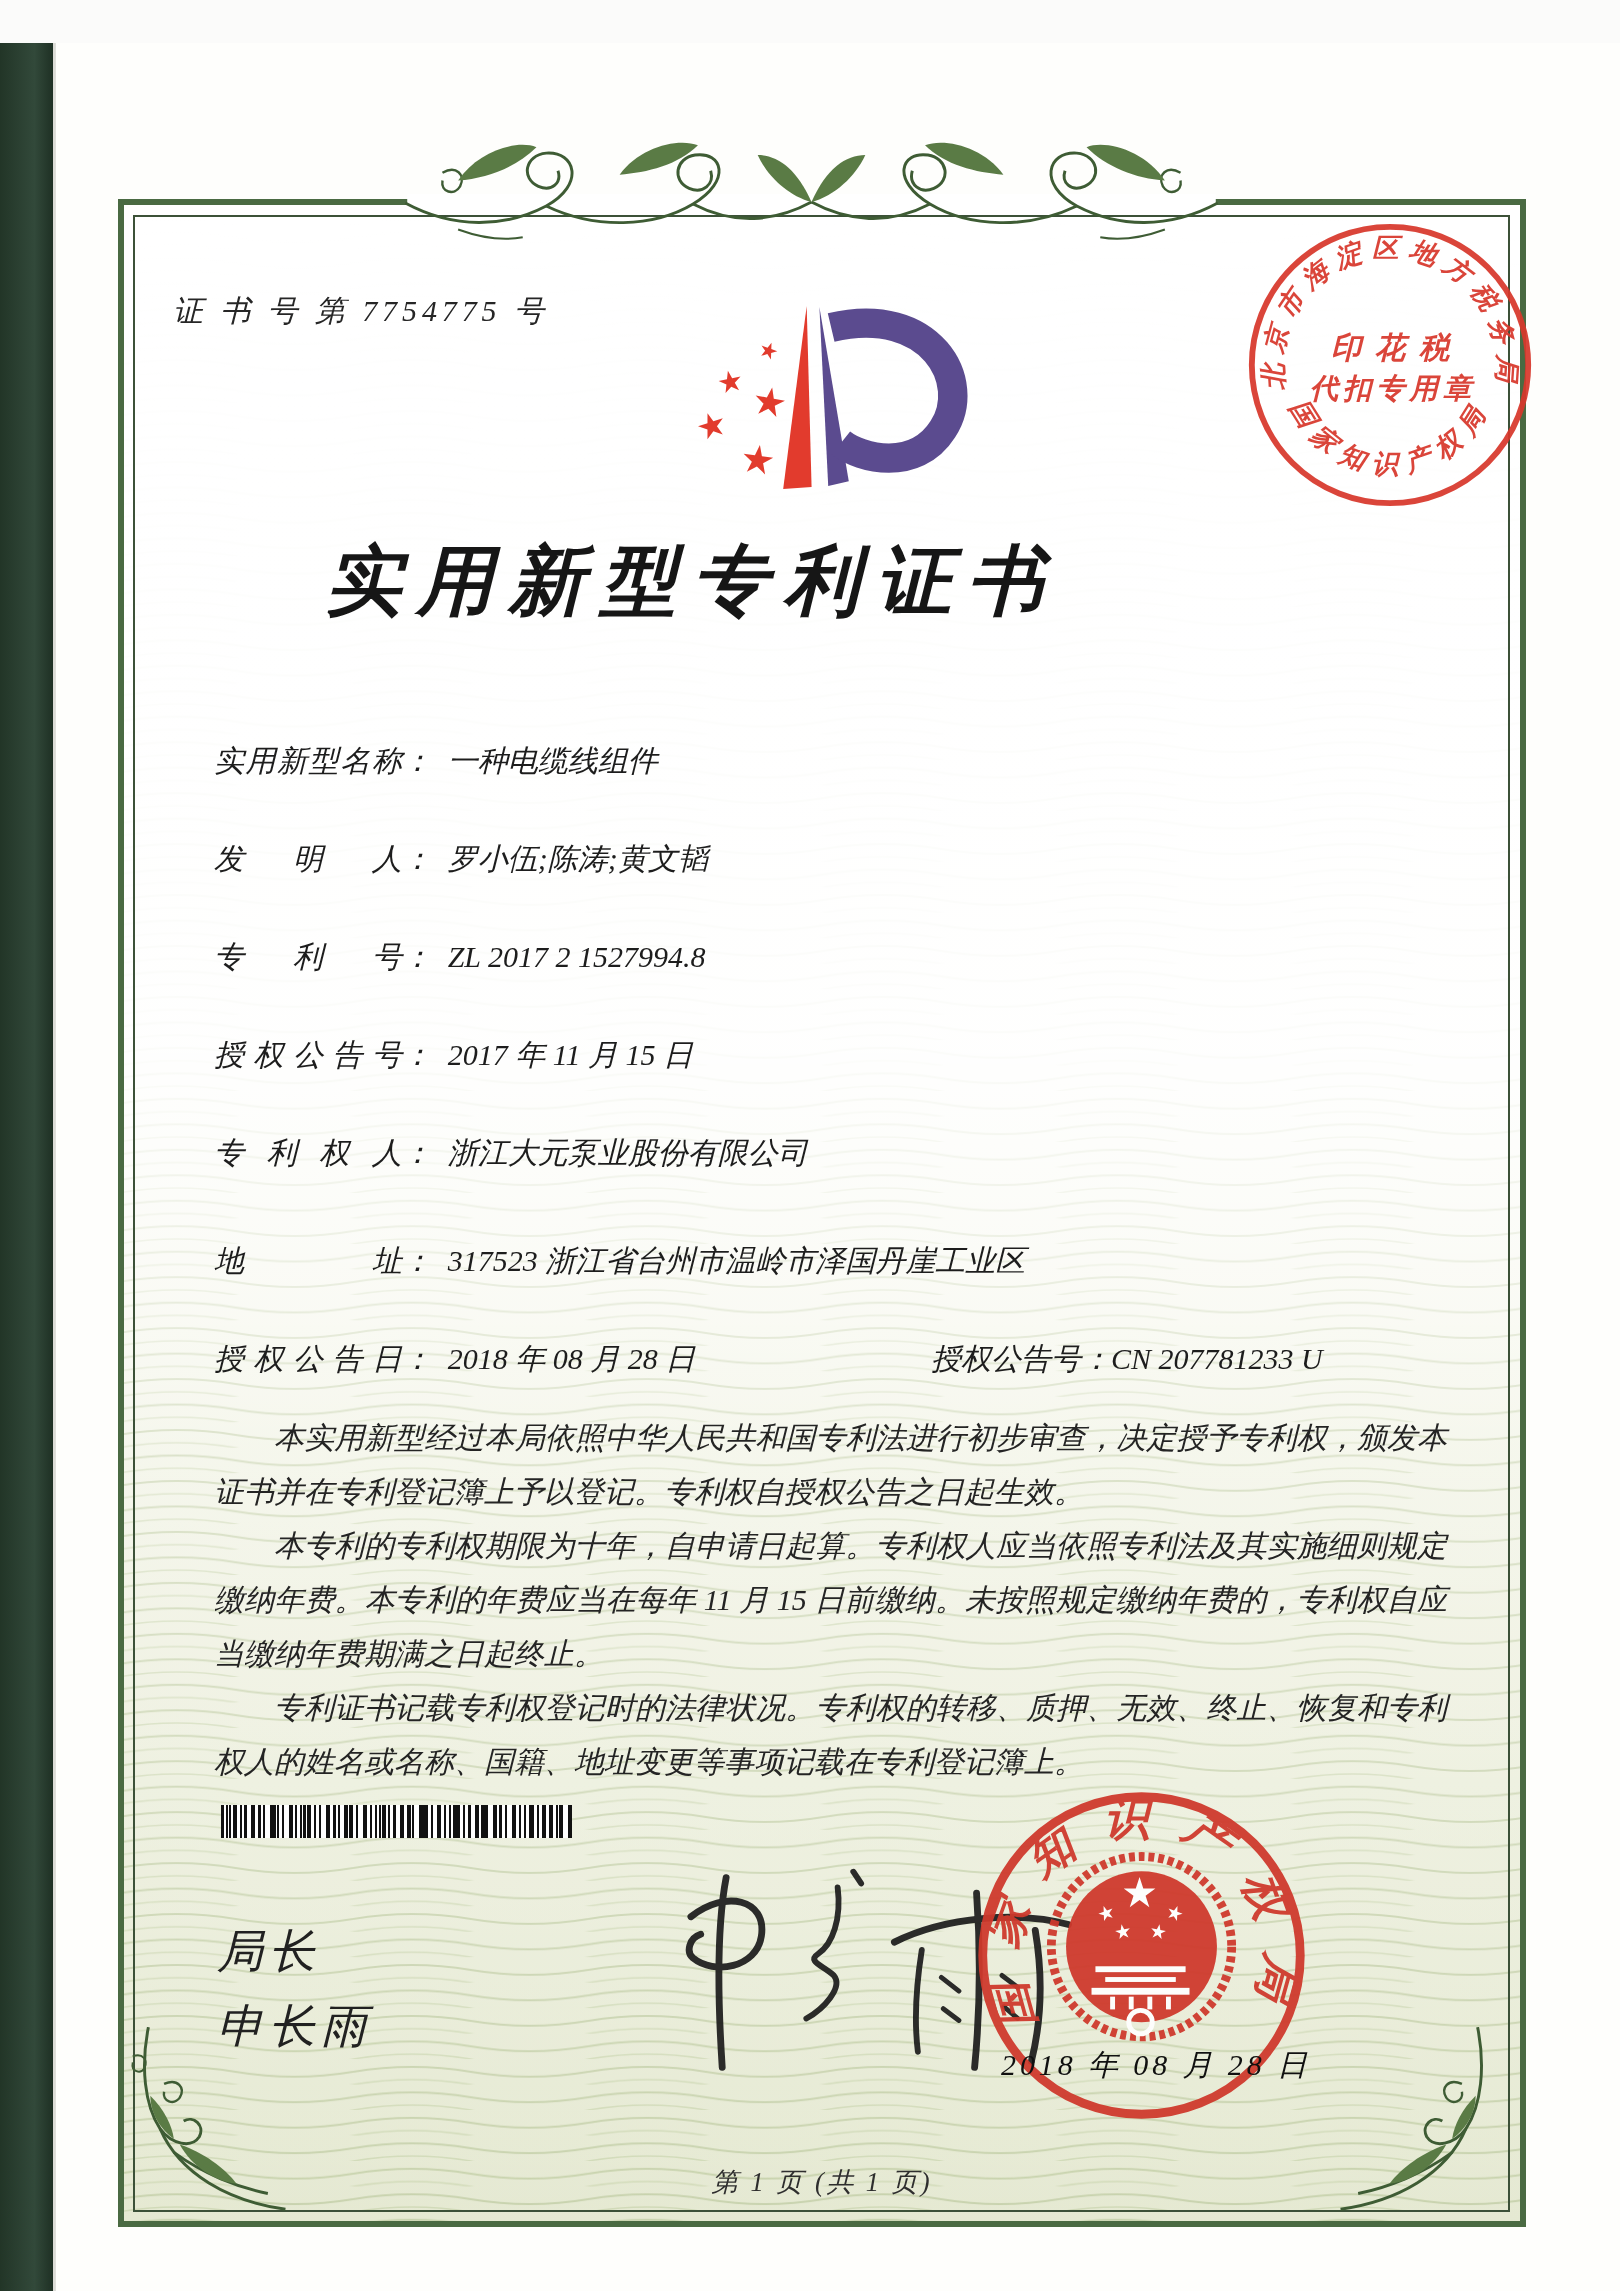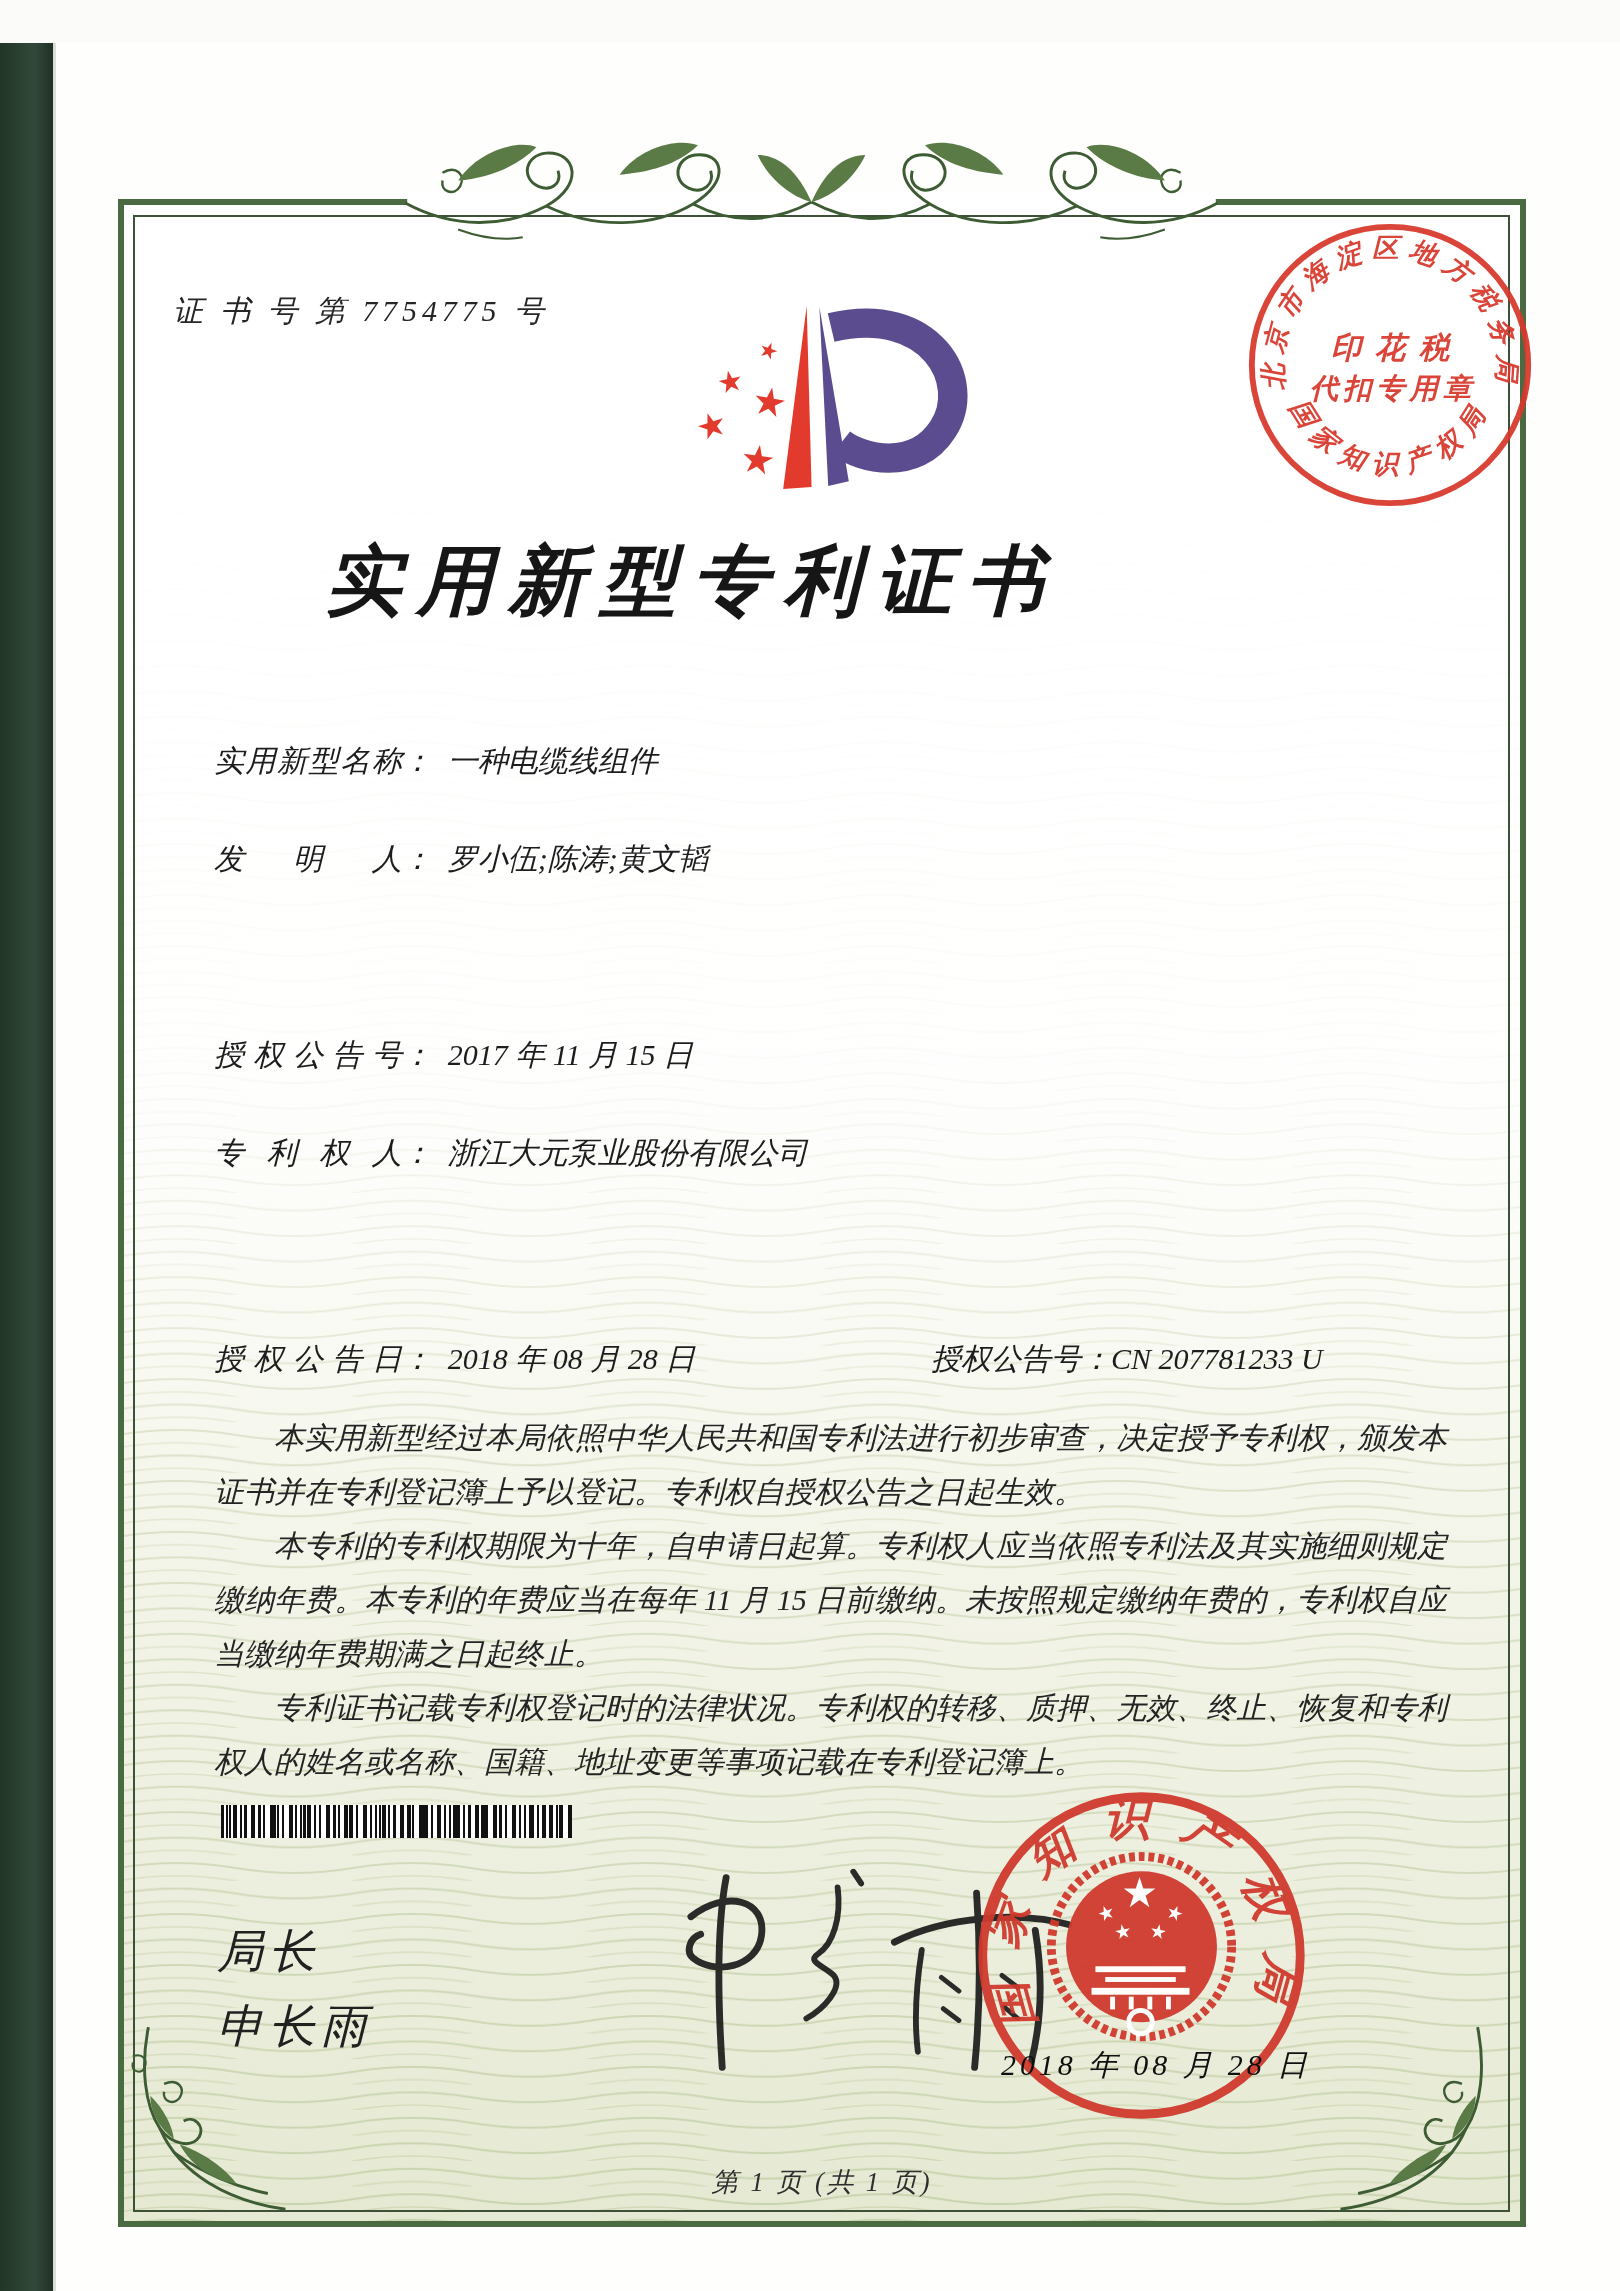--- a/index.html
+++ b/index.html
@@ -161,25 +161,31 @@
   </svg>
 
   <div class="title">实用新型专利证书</div>
 
   <div class="field f1">
     <span class="lbl">实用新型名称</span><span>：</span><span class="val">一种电缆线组件</span>
   </div>
   <div class="field f2">
     <span class="lbl">发明人</span><span>：</span><span class="val">罗小伍;陈涛;黄文韬</span>
   </div>
+  <div class="field f3">
+    <span class="lbl">专利号</span><span>：</span><span class="val">ZL 2017 2 1527994.8</span>
+  </div>
   <div class="field f4">
     <span class="lbl">授权公告号</span><span>：</span><span class="val">2017 年 11 月 15 日</span>
   </div>
   <div class="field f5">
     <span class="lbl">专利权人</span><span>：</span><span class="val">浙江大元泵业股份有限公司</span>
+  </div>
+  <div class="field f6">
+    <span class="lbl">地址</span><span>：</span><span class="val">317523 浙江省台州市温岭市泽国丹崖工业区</span>
   </div>
   <div class="field f7">
     <span class="lbl">授权公告日</span><span>：</span><span class="val">2018 年 08 月 28 日</span>
   </div>
   <div class="grant-no">
     <span>授权公告号</span><span>：</span><span class="val">CN 207781233 U</span>
   </div>
 
   <div class="paras">
     <p>本实用新型经过本局依照中华人民共和国专利法进行初步审查，决定授予专利权，颁发本证书并在专利登记簿上予以登记。专利权自授权公告之日起生效。</p>

